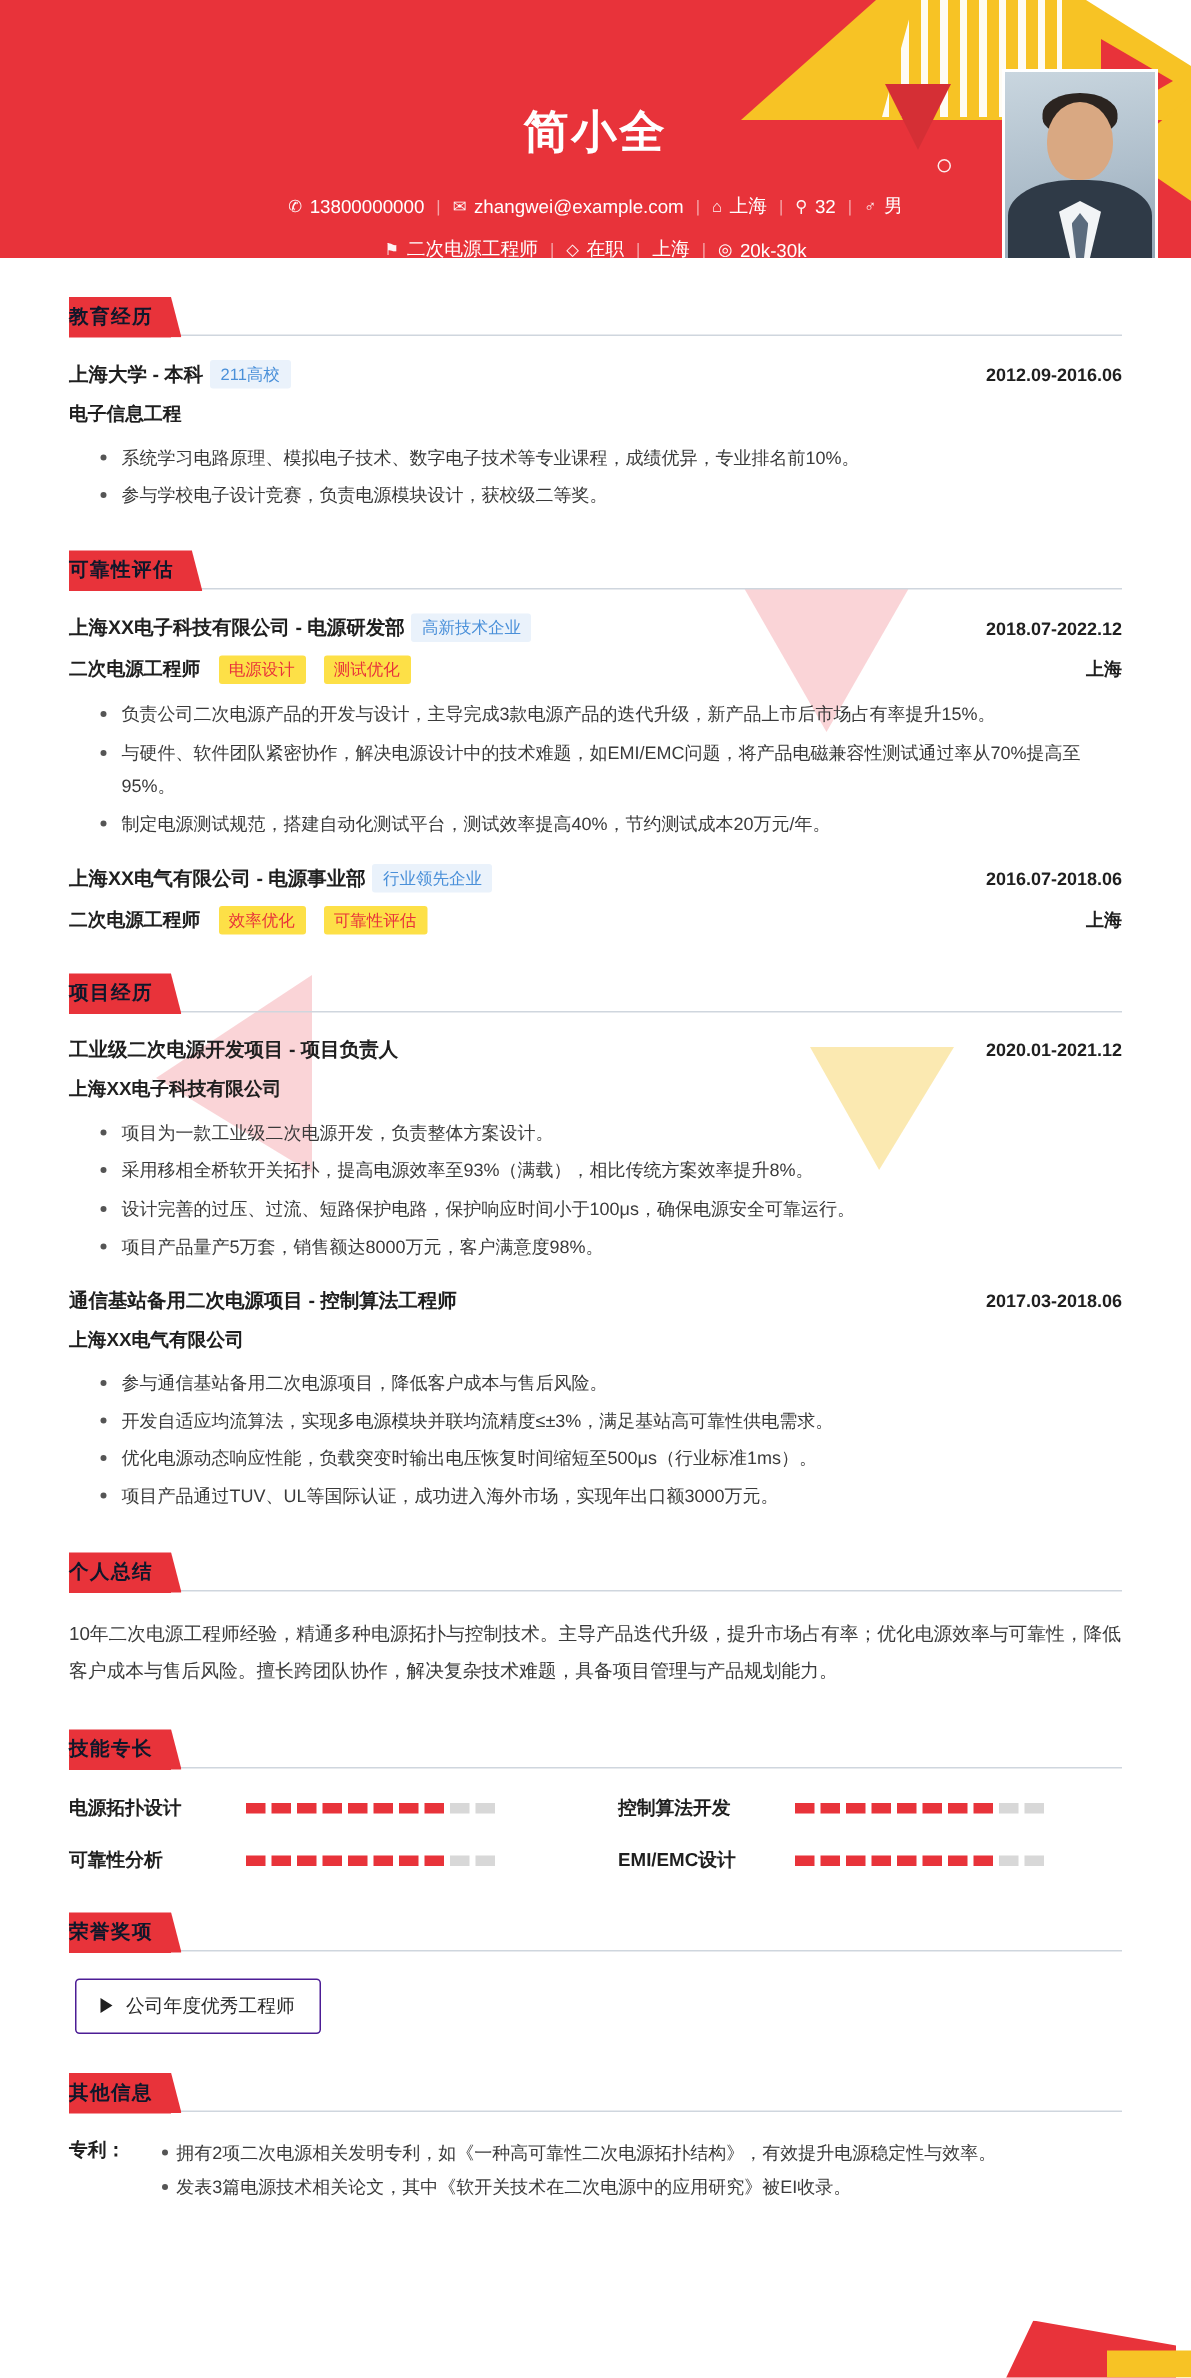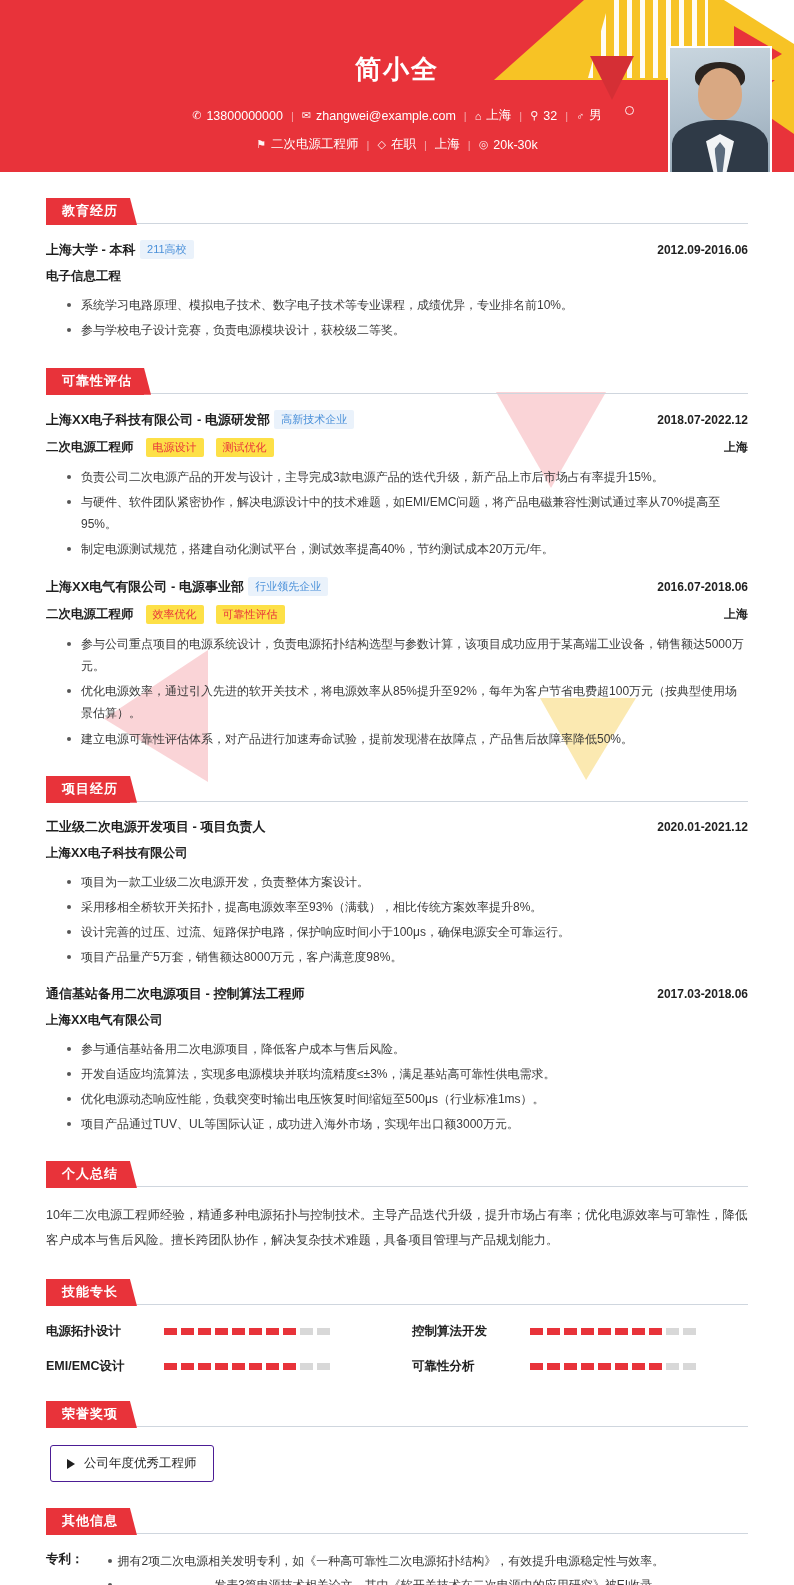--- a/index.html
+++ b/index.html
@@ -70,24 +70,24 @@
     top: 106px; right: 160px;
     width: 9px; height: 9px;
     border: 1.5px solid #ffffff;
     border-radius: 50%;
     opacity: .9;
   }
   .name {
     position: relative;
     text-align: center;
     color: #ffffff;
-    font-size: 26px;
+    font-size: 30px;
     font-weight: bold;
     letter-spacing: 2px;
-    padding-top: 52px;
+    padding-top: 68px;
   }
   .contact-row {
     position: relative;
     display: flex;
     justify-content: center;
     align-items: center;
     gap: 8px;
     color: #ffffff;
     font-size: 12.5px;
     margin-top: 20px;
@@ -191,24 +191,24 @@
 
   .section { margin-top: 26px; }
   .section-head {
     position: relative;
     border-bottom: 1.5px solid #cfd6de;
     height: 26px;
   }
   .section-title {
     display: inline-block;
     background: #e8333a;
-    color: #ffffff;
+    color: #0f172a;
     font-size: 13px;
     font-weight: bold;
-    padding: 4px 12px 5px 16px;
+    padding: 4px 12px 5px 0;
     position: relative;
     top: 0px;
     letter-spacing: 1px;
   }
   .section-title::after {
     content: "";
     position: absolute;
     right: -7px; top: 0;
     width: 7px; height: 100%;
     background: #e8333a;
@@ -333,21 +333,21 @@
 
   
   .other { margin-top: 16px; display: flex; gap: 16px; }
   .other-label {
     font-size: 12.5px;
     font-weight: bold;
     color: #1f1f1f;
     white-space: nowrap;
     padding-top: 1px;
   }
-  .other-list { margin: 0; padding: 0 0 0 18px; text-align: right; }
+  .other-list { margin: 0; padding: 0 0 0 18px; }
   .other-list li {
     font-size: 12px;
     line-height: 1.95;
     color: #3a3a3a;
     list-style: none;
     position: relative;
   }
   .other-list li::before {
     content: "";
     position: absolute;
@@ -494,25 +494,20 @@
         <div class="entry-date">2016.07-2018.06</div>
       </div>
       <div class="sub-row">
         <div class="sub-left">
           <span class="sub-role">二次电源工程师</span>
           <span class="tag tag-red">效率优化</span>
           <span class="tag tag-red">可靠性评估</span>
         </div>
         <div class="loc">上海</div>
       </div>
-      <ul class="bullets">
-        <li>参与公司重点项目的电源系统设计，负责电源拓扑结构选型与参数计算，该项目成功应用于某高端工业设备，销售额达5000万元。</li>
-        <li>优化电源效率，通过引入先进的软开关技术，将电源效率从85%提升至92%，每年为客户节省电费超100万元（按典型使用场景估算）。</li>
-        <li>建立电源可靠性评估体系，对产品进行加速寿命试验，提前发现潜在故障点，产品售后故障率降低50%。</li>
-      </ul>
     </div>
   </div>
 
   <div class="section">
     <div class="section-head">
       <span class="section-title">项目经历</span>
     </div>
 
     <div class="entry">
       <div class="entry-row">
@@ -579,36 +574,36 @@
             <span class="seg on"></span>
             <span class="seg on"></span>
             <span class="seg on"></span>
             <span class="seg on"></span>
             <span class="seg on"></span>
             <span class="seg"></span>
             <span class="seg"></span>
           </span>
       </div>
       <div class="skill">
+        <span class="skill-name">可靠性分析</span>
+        <span class="skill-bar">
+            <span class="seg on"></span>
+            <span class="seg on"></span>
+            <span class="seg on"></span>
+            <span class="seg on"></span>
+            <span class="seg on"></span>
+            <span class="seg on"></span>
+            <span class="seg on"></span>
+            <span class="seg on"></span>
+            <span class="seg"></span>
+            <span class="seg"></span>
+          </span>
+      </div>
+      <div class="skill">
         <span class="skill-name">EMI/EMC设计</span>
-        <span class="skill-bar">
-            <span class="seg on"></span>
-            <span class="seg on"></span>
-            <span class="seg on"></span>
-            <span class="seg on"></span>
-            <span class="seg on"></span>
-            <span class="seg on"></span>
-            <span class="seg on"></span>
-            <span class="seg on"></span>
-            <span class="seg"></span>
-            <span class="seg"></span>
-          </span>
-      </div>
-      <div class="skill">
-        <span class="skill-name">可靠性分析</span>
         <span class="skill-bar">
             <span class="seg on"></span>
             <span class="seg on"></span>
             <span class="seg on"></span>
             <span class="seg on"></span>
             <span class="seg on"></span>
             <span class="seg on"></span>
             <span class="seg on"></span>
             <span class="seg on"></span>
             <span class="seg"></span>

